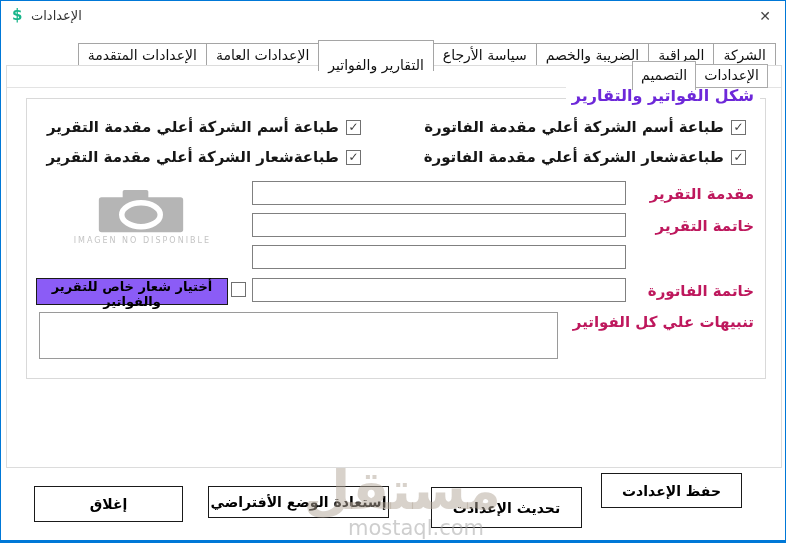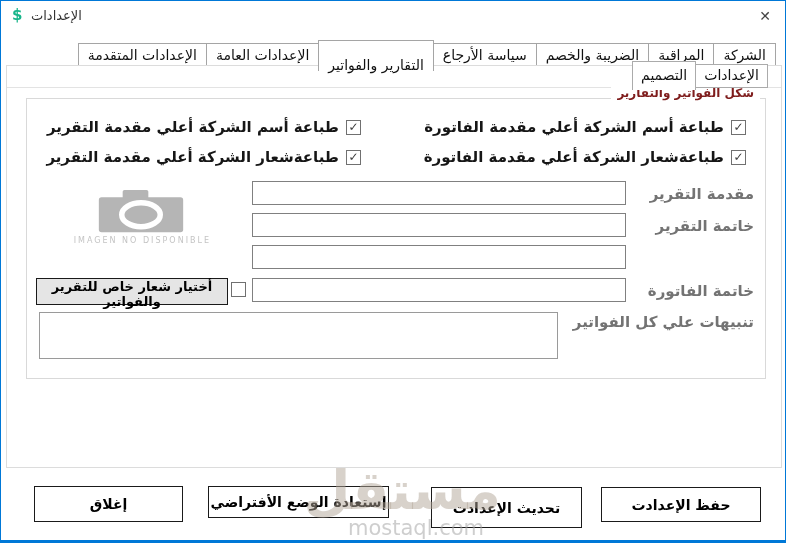--- a/index.html
+++ b/index.html
@@ -53,69 +53,69 @@
     position:relative; z-index:5; height:29px; padding-top:5px;
     margin-bottom:-2px; border-bottom:none;
   }
   
   .groupbox {
     position:absolute; left:25px; top:97px; width:740px; height:281px;
     border:1px solid #d9d9d9;
   }
   .group-title {
     position:absolute; top:-13px; right:5px; background:#fff; padding:0 6px;
-    font-size:12px; font-weight:bold; color:#7f1d1d; direction:rtl; white-space:nowrap;
+    font-size:16px; font-weight:bold; color:#6d28d9; direction:rtl; white-space:nowrap;
   }
   
   .cb-item {
     position:absolute; display:flex; direction:rtl; align-items:center; gap:7px;
     font-size:15px; font-weight:bold; color:#161616; white-space:nowrap; cursor:pointer;
   }
   .cb-box {
     width:15px; height:15px; background:#fff; border:1px solid #707070;
     display:flex; align-items:center; justify-content:center; flex:0 0 auto;
   }
   .cb-box .check { font-size:12px; line-height:12px; color:#3c3c3c; font-weight:normal; }
   
   .fld-label {
-    position:absolute; right:31px; font-size:15px; font-weight:bold; color:#737373;
+    position:absolute; right:31px; font-size:15px; font-weight:bold; color:#be185d;
     direction:rtl; white-space:nowrap;
   }
   .txt {
     position:absolute; left:251px; width:374px; height:24px;
     border:1px solid #808080; background:#fff; font-size:13px; padding:2px 5px;
     direction:rtl; font-family:inherit;
   }
   .notes {
     position:absolute; left:38px; top:311px; width:519px; height:47px;
     border:1px solid #9a9a9a; background:#fff; resize:none; font-size:13px;
     padding:3px 5px; direction:rtl; font-family:inherit;
   }
   .logo-btn {
     position:absolute; left:35px; top:277px; width:192px; height:27px;
-    background:#e5e5e5; border:1px solid #1a1a1a; font-size:13px; font-weight:bold;
+    background:#8b5cf6; border:1px solid #1a1a1a; font-size:13px; font-weight:bold;
     color:#000; direction:rtl; cursor:pointer; font-family:inherit;
   }
   .logo-cb {
     position:absolute; left:230px; top:281px; width:15px; height:15px;
     background:#fff; border:1px solid #707070; cursor:pointer;
   }
   
   .img-ph { position:absolute; left:70px; top:189px; width:140px; text-align:right; }
   .img-ph svg { display:block; margin:0 auto; }
   .img-ph-text {
     margin-top:2px; font-size:8px; letter-spacing:2px; color:#c4c4c4; white-space:nowrap;
   }
   
   .action-btn {
     position:absolute; background:#fff; border:1px solid #1a1a1a;
     font-size:14px; font-weight:bold; color:#000; direction:rtl;
     cursor:pointer; font-family:inherit;
   }
-  #btn-save    { left:600px; top:486px; width:160px; height:35px; }
+  #btn-save    { left:600px; top:472px; width:141px; height:35px; }
   #btn-update  { left:430px; top:486px; width:151px; height:41px; }
   #btn-restore { left:207px; top:485px; width:181px; height:32px; }
   #btn-close   { left:33px;  top:485px; width:149px; height:36px; }
   
   .watermark {
     position:absolute; left:330px; top:460px; width:170px; text-align:center;
     z-index:6; pointer-events:none;
   }
   .wm-ar { font-size:54px; font-weight:bold; color:rgba(178,166,152,0.5); direction:rtl; line-height:1.1; }
   .wm-en { font-size:21px; color:rgba(165,165,165,0.55); margin-top:-4px; }

